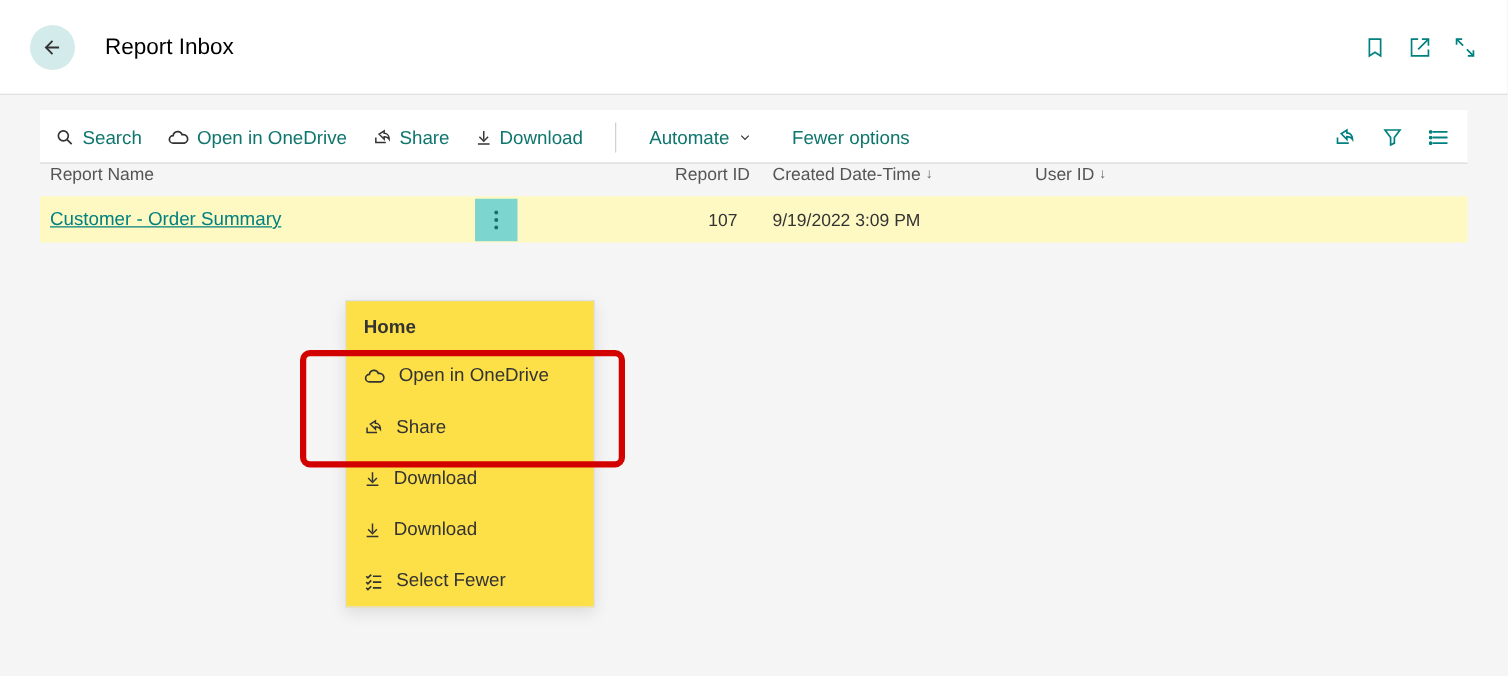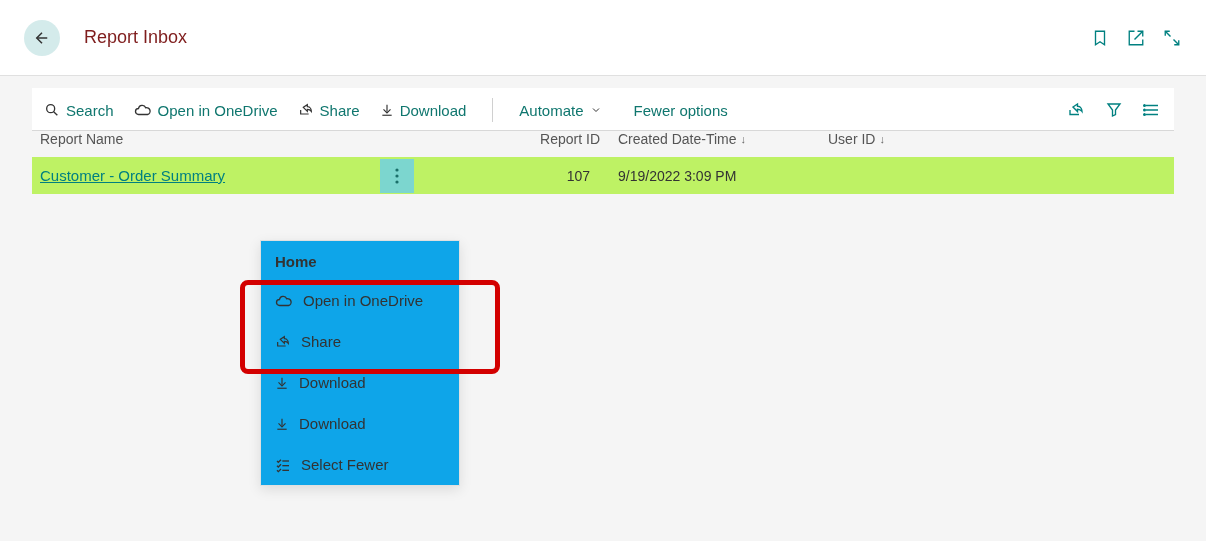--- a/index.html
+++ b/index.html
@@ -26,21 +26,21 @@
   .back-btn {
     width: 36px; height: 36px;
     border-radius: 50%;
     background: #d4ebeb;
     display: flex; align-items: center; justify-content: center;
     cursor: pointer;
     margin-right: 24px;
   }
   .page-title {
     font-size: 18px;
-    color: #7f1d1d;
+    color: #000000;
   }
   .header-right {
     position: absolute;
     right: 24px;
     display: flex;
     gap: 16px;
     align-items: center;
   }
   .header-icon {
     width: 20px; height: 20px;
@@ -97,21 +97,21 @@
     align-items: center;
   }
   .thead {
     color: #555;
     font-size: 14px;
     padding: 0 8px 10px 8px;
   }
   .th { display:flex; align-items:center; gap:4px; }
   .th-right { justify-content:flex-end; }
   .trow {
-    background: #bef264;
+    background: #fef9c3;
     padding: 10px 8px;
     position: relative;
   }
   .report-link {
     color: #008080;
     text-decoration: underline;
     cursor: pointer;
     font-size: 15px;
   }
   .report-id { text-align:right; padding-right:10px; }
@@ -119,24 +119,24 @@
     width: 34px; height: 34px;
     background: #7cd6cf;
     display:flex;align-items:center;justify-content:center;
     cursor:pointer;
     margin: -10px 0 -10px 0;
   }
 
   
   .menu {
     position: absolute;
-    left: 260px;
+    left: 276px;
     top: 240px;
     width: 200px;
-    background: #0ea5e9;
+    background: #fde047;
     border: 1px solid #e0e0e0;
     box-shadow: 0 4px 12px rgba(0,0,0,0.1);
     z-index: 10;
   }
   .menu-header {
     font-weight: 600;
     padding: 12px 14px 10px 14px;
     font-size: 15px;
   }
   .menu-item {

